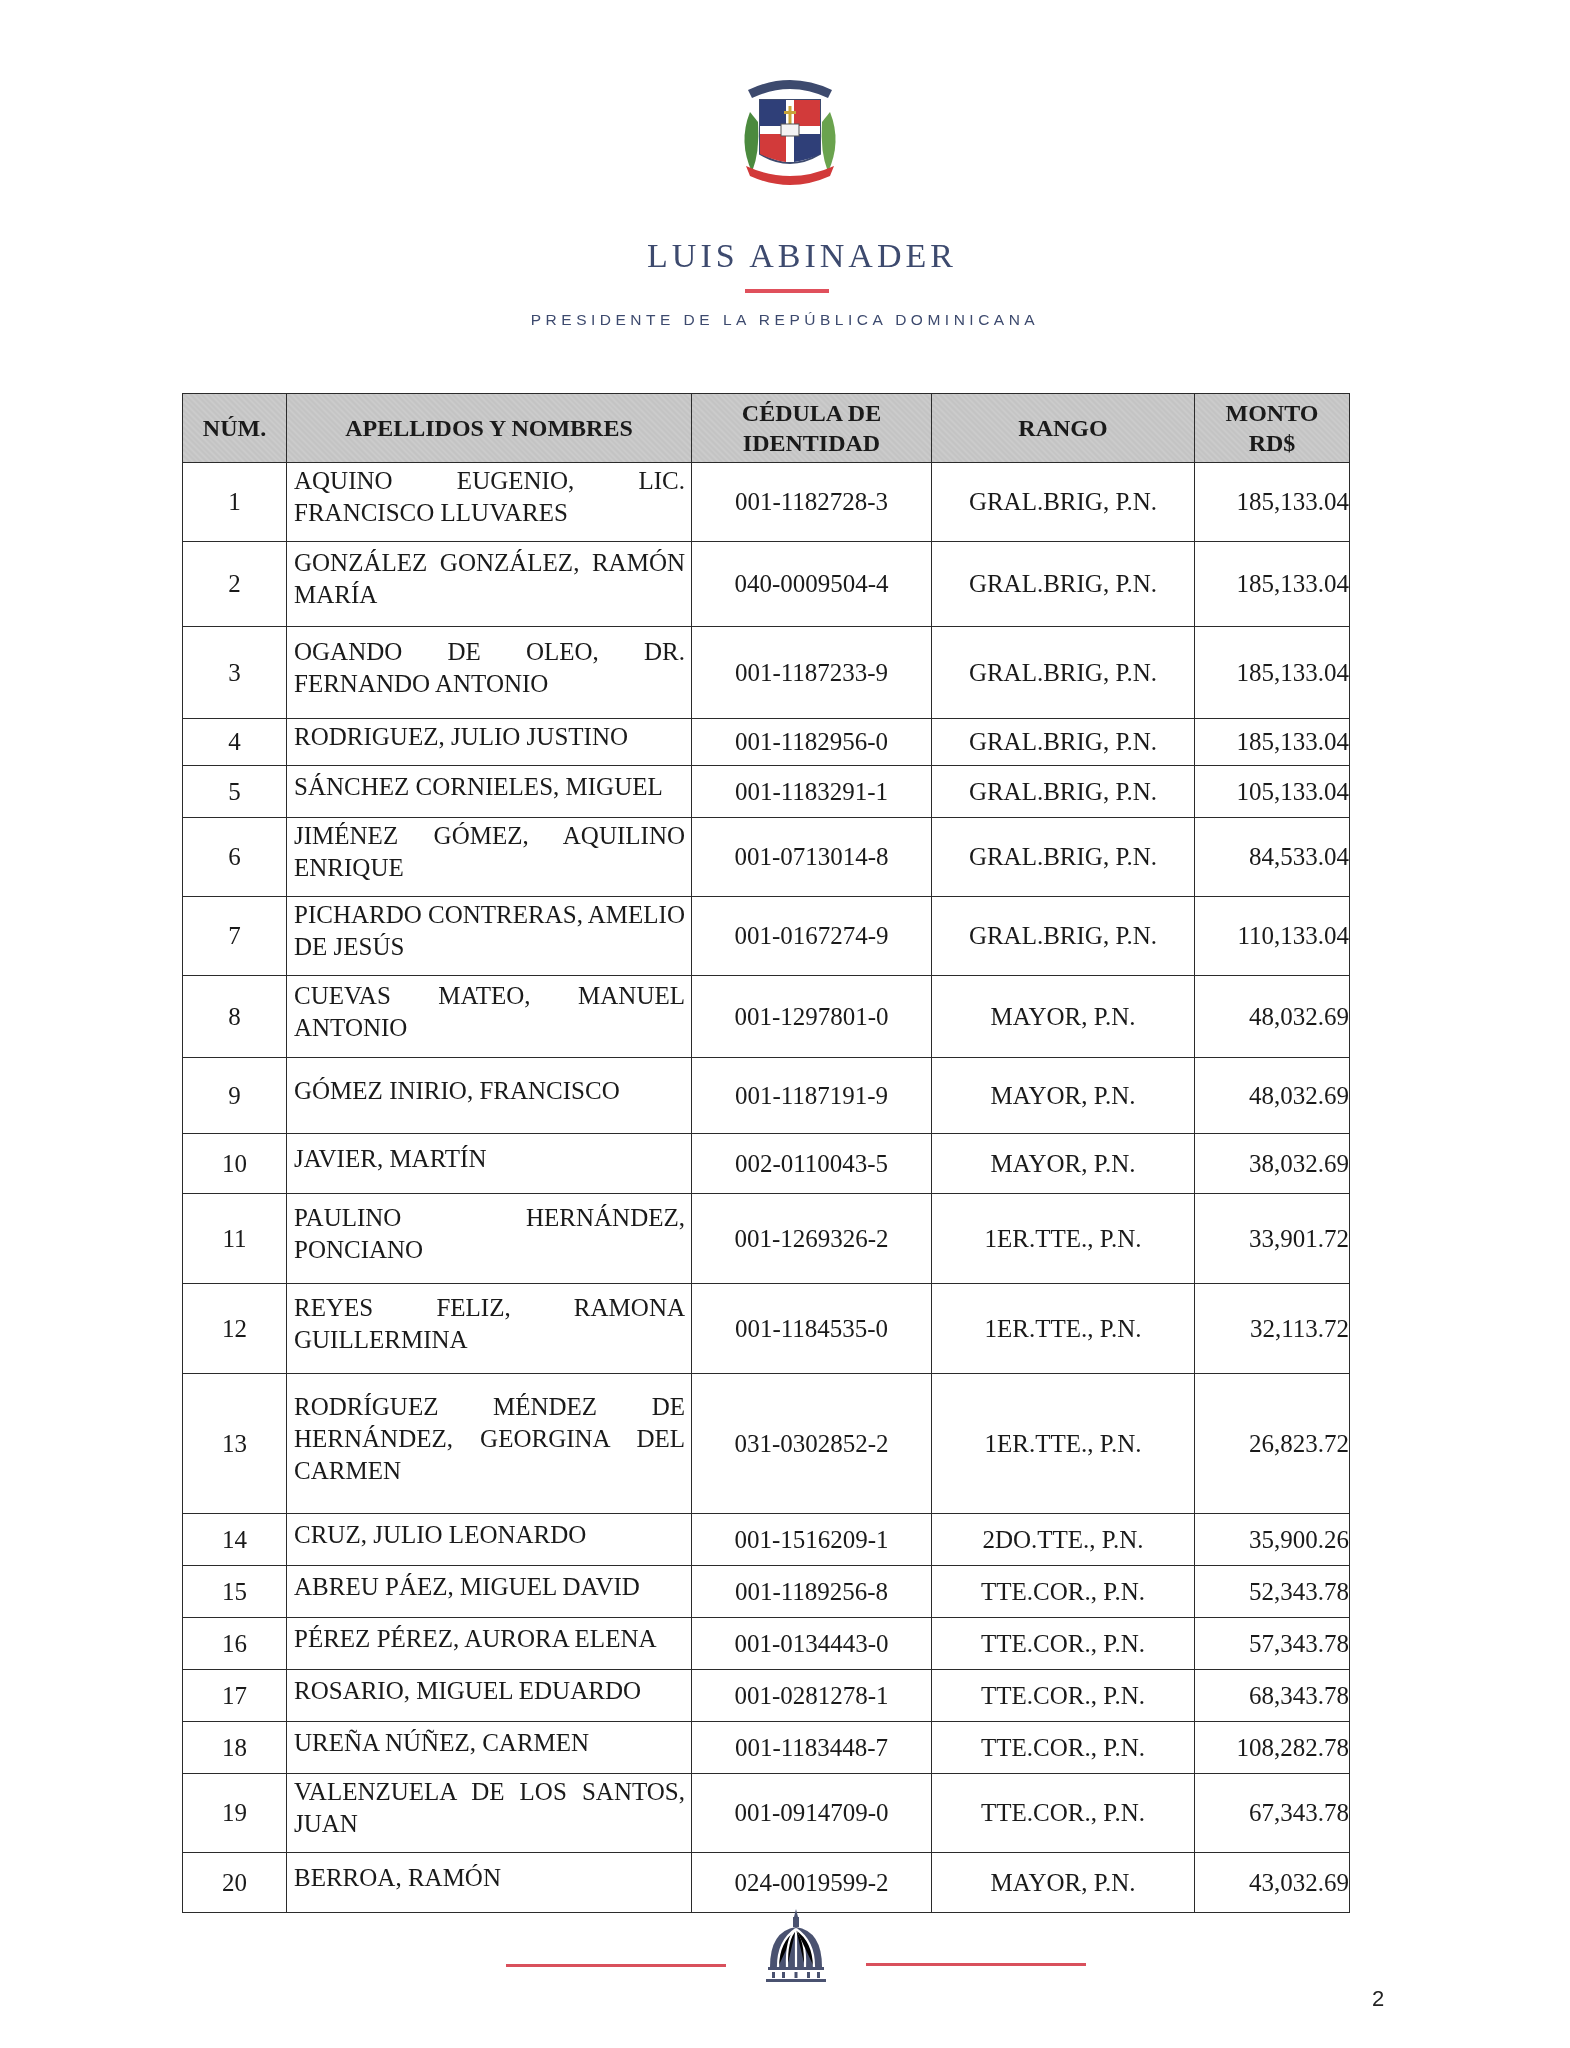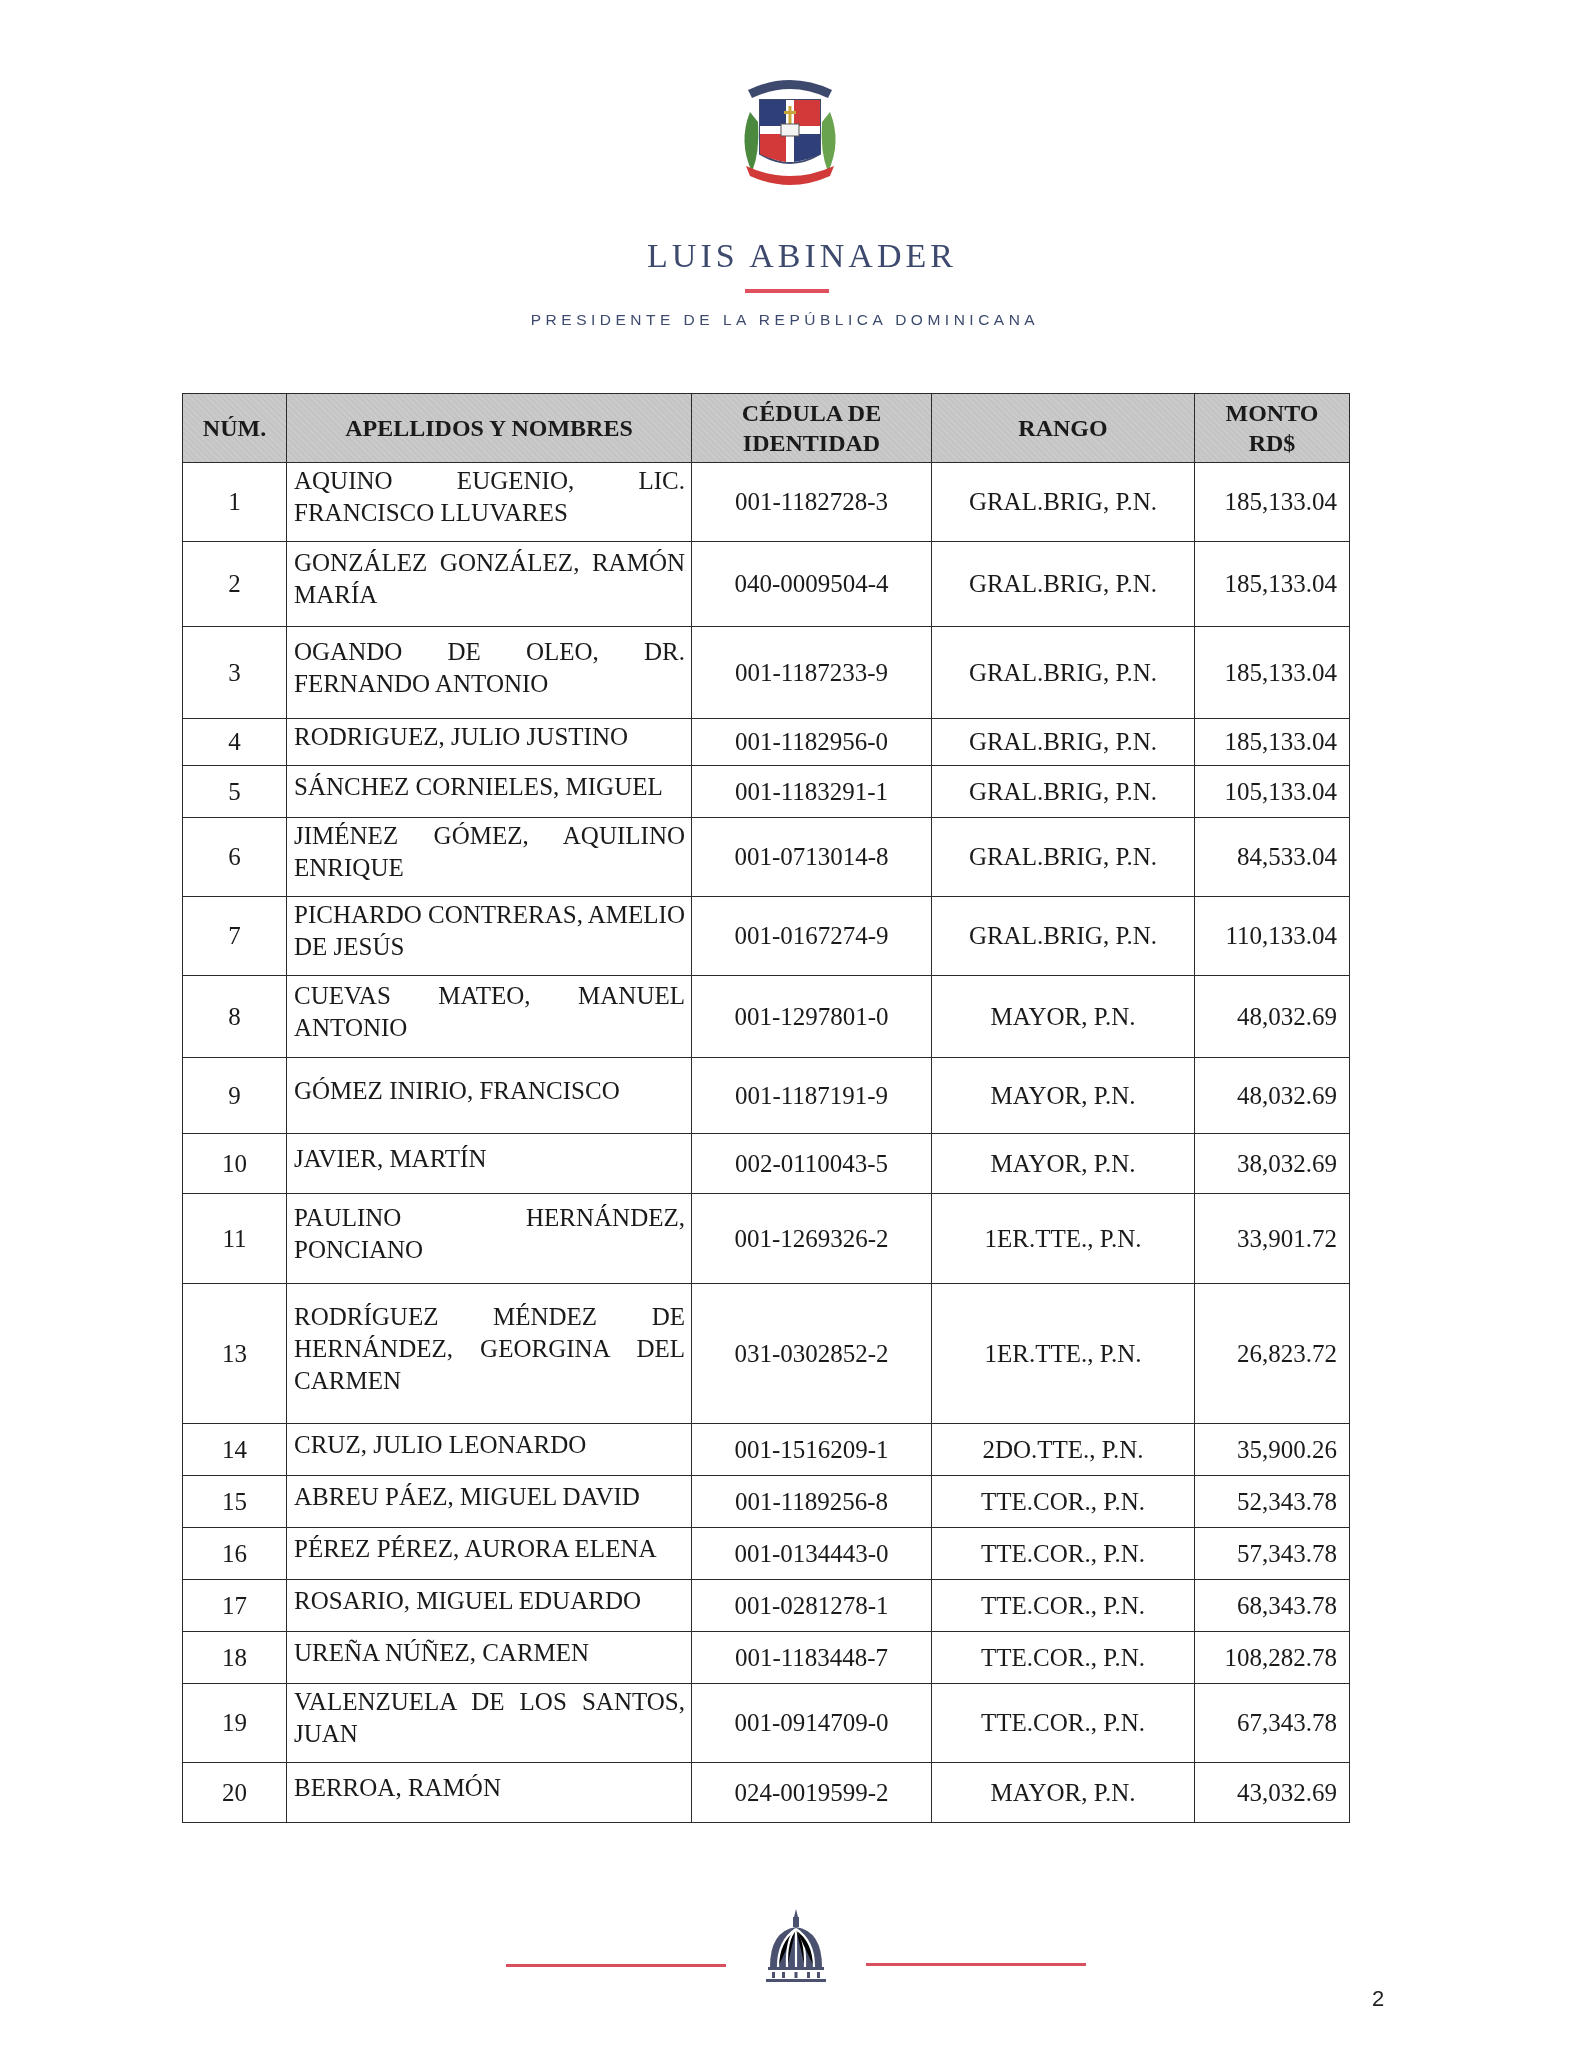--- a/index.html
+++ b/index.html
@@ -17,21 +17,21 @@
   .table-wrap { position: absolute; left: 182px; top: 393px; width: 1167px; }
   table { border-collapse: collapse; width: 100%; table-layout: fixed; }
   th, td { border: 1.6px solid #2b2b2b; font-size: 25px; line-height: 32px; padding: 0; }
   th { background: #c9c9c9; font-weight: bold; font-size: 24px; line-height: 30px; text-align: center; vertical-align: middle; height: 68px;
        background-image: repeating-linear-gradient(45deg, rgba(0,0,0,0.03) 0 2px, rgba(255,255,255,0.05) 2px 4px); }
   td { vertical-align: middle; background: #fff; }
   td.num { text-align: center; }
   td.name { text-align: justify; text-align-last: left; padding: 2px 6px 12px 7px; }
   td.name.single { text-align: left; }
   td.ced, td.rank { text-align: center; }
-  td.amt { text-align: right; padding-right: 12px; }
+  td.amt { text-align: right; padding-right: 0; }
 
   col.c-num { width: 104px; }
   col.c-name { width: 405px; }
   col.c-ced { width: 240px; }
   col.c-rank { width: 263px; }
   col.c-amt { width: 155px; }
 
   .footer-rule-left { position: absolute; top: 1964px; left: 506px; width: 220px; height: 3px; background: #d9505c; }
   .footer-rule-right { position: absolute; top: 1963px; left: 866px; width: 220px; height: 3px; background: #d9505c; }
   .dome { position: absolute; left: 756px; top: 1905px; width: 80px; height: 80px; }
@@ -162,20 +162,27 @@
           <td class="rank">MAYOR, P.N.</td>
           <td class="amt">38,032.69</td>
         </tr>
         <tr style="height: 90px;">
           <td class="num">11</td>
           <td class="name">PAULINO HERNÁNDEZ, PONCIANO</td>
           <td class="ced">001-1269326-2</td>
           <td class="rank">1ER.TTE., P.N.</td>
           <td class="amt">33,901.72</td>
         </tr>
+        <tr style="height: 90px;">
+          <td class="num">12</td>
+          <td class="name">REYES FELIZ, RAMONA GUILLERMINA</td>
+          <td class="ced">001-1184535-0</td>
+          <td class="rank">1ER.TTE., P.N.</td>
+          <td class="amt">32,113.72</td>
+        </tr>
         <tr style="height: 140px;">
           <td class="num">13</td>
           <td class="name">RODRÍGUEZ MÉNDEZ DE HERNÁNDEZ, GEORGINA DEL CARMEN</td>
           <td class="ced">031-0302852-2</td>
           <td class="rank">1ER.TTE., P.N.</td>
           <td class="amt">26,823.72</td>
         </tr>
         <tr style="height: 52px;">
           <td class="num">14</td>
           <td class="name single">CRUZ, JULIO LEONARDO</td>

